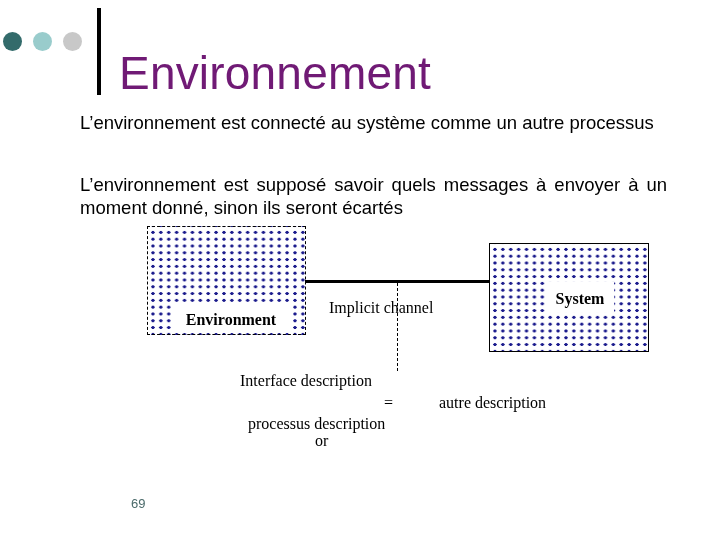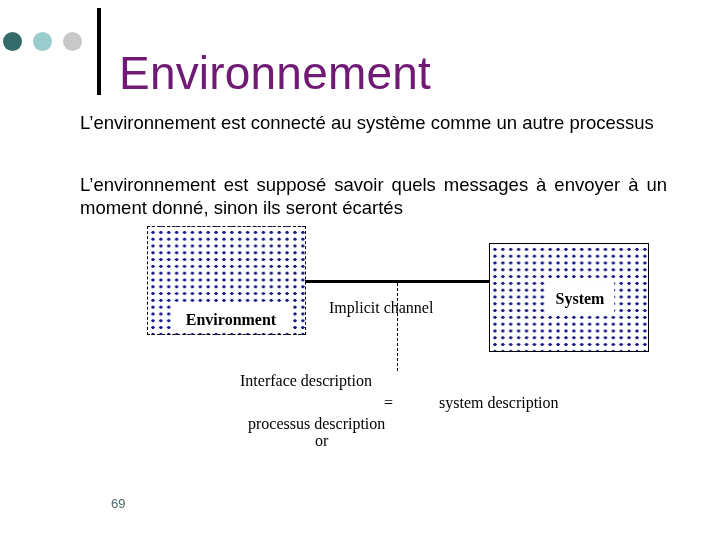--- a/index.html
+++ b/index.html
@@ -33,21 +33,21 @@
     font-family: "Liberation Serif", serif; font-weight: bold; font-size: 16px;
     color: #000; text-align: center; white-space: nowrap;
   }
   .env .box-label { left: 24px; top: 38px; width: 118px; height: 30px; line-height: 33px; margin-top: 38px; }
   .sys .box-label { left: 56px; top: 38px; width: 68px; height: 30px; line-height: 33px; }
   .hline { position: absolute; left: 305px; top: 280px; width: 185px; height: 2.5px; background: #000; }
   .vdash { position: absolute; left: 397px; top: 283px; width: 0; height: 88px; border-left: 1.5px dashed #000; }
   .serif {
     position: absolute; font-family: "Liberation Serif", serif; font-size: 16px; color: #000; white-space: nowrap;
   }
-  .pagenum { position: absolute; left: 111px; top: 496px; font-size: 13px; color: #4a6a6a; }
+  .pagenum { position: absolute; left: 131px; top: 496px; font-size: 13px; color: #4a6a6a; }
 </style>
 </head>
 <body>
 
 <div class="dot" style="left:3px;background:#336b6b;"></div>
 <div class="dot" style="left:33px;background:#99cccc;"></div>
 <div class="dot" style="left:63px;background:#c8c8c8;"></div>
 <div class="vbar"></div>
 
 <div class="title">Environnement</div>
@@ -65,16 +65,16 @@
 
   <div class="hline"></div>
   <div class="serif" style="left:329px;top:255px;margin-top:44px;">Implicit channel</div>
 
   <div class="vdash"></div>
 
   <div class="serif" style="left:240px;top:372px;">Interface description</div>
   <div class="serif" style="left:315px;top:394px;margin-top:38px;">or</div>
   <div class="serif" style="left:384px;top:394px;">=</div>
   <div class="serif" style="left:248px;top:415px;">processus description</div>
-  <div class="serif" style="left:439px;top:394px;">system description</div>
+  <div class="serif" style="left:439px;top:394px;">autre description</div>
 </div>
 
 <div class="pagenum">69</div>
 
 </body></html>

